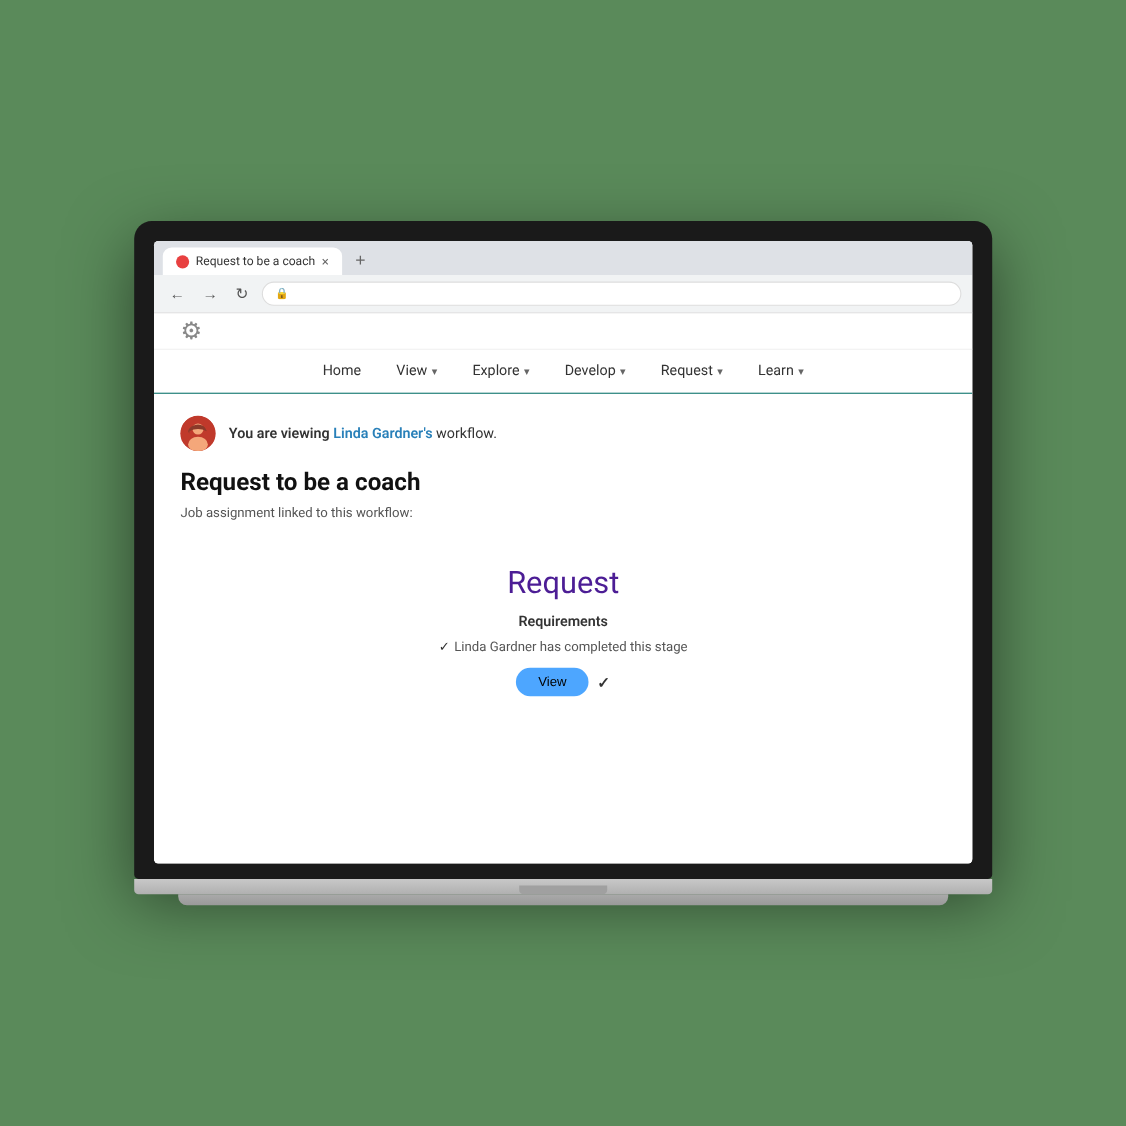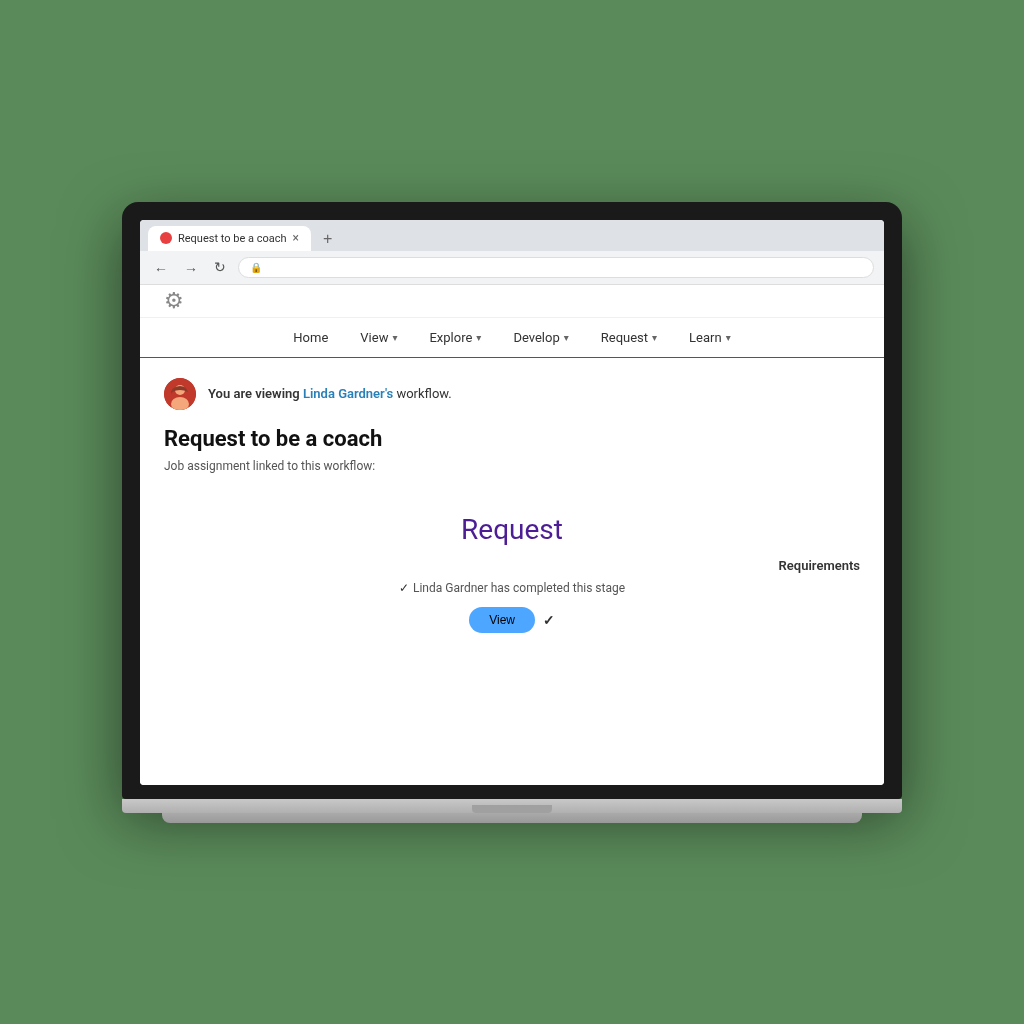--- a/index.html
+++ b/index.html
@@ -277,21 +277,20 @@
       font-weight: 400;
       color: #4c1d95;
       margin-bottom: 12px;
     }
 
     .requirements-label {
       font-size: 13px;
       font-weight: 600;
       color: #333;
       margin-bottom: 8px;
-      text-align: right;
     }
 
     .completed-text {
       font-size: 12px;
       color: #555;
       display: flex;
       align-items: center;
       justify-content: center;
       gap: 4px;
       margin-bottom: 12px;

